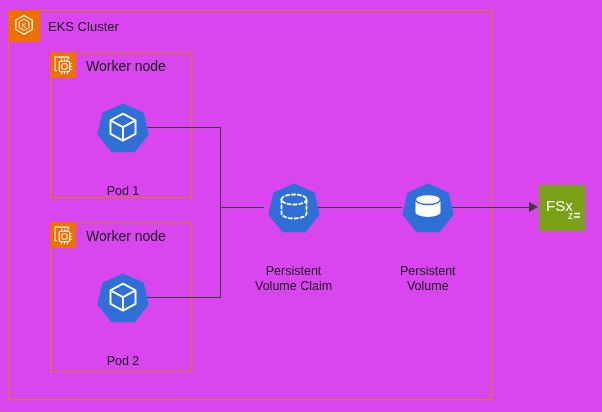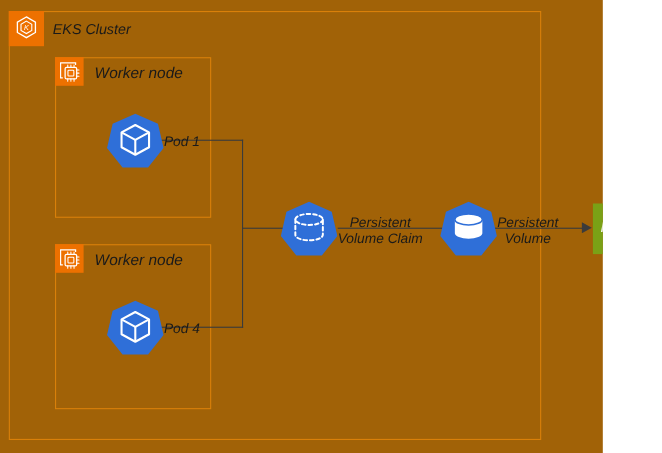--- a/index.html
+++ b/index.html
@@ -6,25 +6,24 @@
     margin: 0;
     padding: 0;
     background: #ffffff;
   }
   body {
     font-family: "Liberation Sans", sans-serif;
     -webkit-font-smoothing: antialiased;
   }
   #canvas {
     position: relative;
-    width: 548px;
+    width: 602px;
     height: 412px;
-    background: #a16207;
+    background: #d946ef;
     overflow: hidden;
-    font-style: italic;
   }
 
   
   .group-box {
     position: absolute;
     border: 1.5px solid #d9800a;
     background: transparent;
     box-sizing: border-box;
   }
   #eks-cluster-box {
@@ -116,22 +115,23 @@
     height: 0;
     border-top: 5.5px solid transparent;
     border-bottom: 5.5px solid transparent;
     border-left: 9px solid #3b3b3b;
   }
 
   
   .node {
     position: absolute;
     display: flex;
-    flex-direction: row;
+    flex-direction: column;
     align-items: center;
+    gap: 26px;
   }
   .node-shape {
     width: 52px;
     height: 52px;
     display: block;
   }
   .node-label {
     margin-top: 5px;
     text-align: center;
     color: #1a1a1a;
@@ -240,21 +240,21 @@
 
   <div class="node" id="pod-2-node">
     <svg class="node-shape" viewBox="0 0 52 52">
       <polygon points="26,2.5 46.6,11.6 51.7,33.6 37.6,51.2 14.4,51.2 0.3,33.6 5.4,11.6" fill="#2f6fd8"></polygon>
       <g fill="none" stroke="#ffffff" stroke-width="1.9" stroke-linejoin="round">
         <polygon points="26,12.6 38.5,19.4 38.5,32.9 26,39.7 13.5,32.9 13.5,19.4"></polygon>
         <polyline points="13.5,19.4 26,26.2 38.5,19.4"></polyline>
         <line x1="26" y1="26.2" x2="26" y2="39.7"></line>
       </g>
     </svg>
-    <div class="node-label">Pod 4</div>
+    <div class="node-label">Pod 2</div>
   </div>
 
   <div class="node" id="pvc-node">
     <svg class="node-shape" viewBox="0 0 52 52">
       <polygon points="26,2.5 46.6,11.6 51.7,33.6 37.6,51.2 14.4,51.2 0.3,33.6 5.4,11.6" fill="#2f6fd8"></polygon>
       <g fill="none" stroke="#ffffff" stroke-width="1.8" stroke-dasharray="3.2 2.6" stroke-linecap="round">
         <ellipse cx="26" cy="18.5" rx="12.5" ry="5"></ellipse>
         <path d="M13.5 18.5 L13.5 32.5 A12.5 5 0 0 0 38.5 32.5 L38.5 18.5"></path>
       </g>
     </svg>

